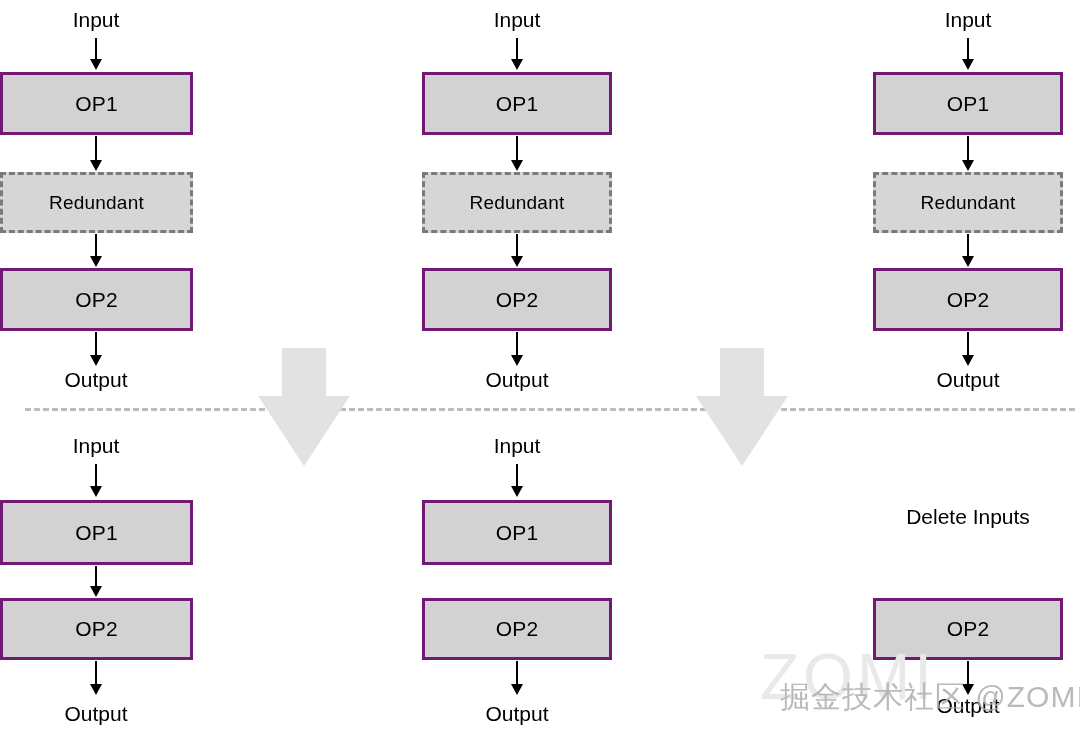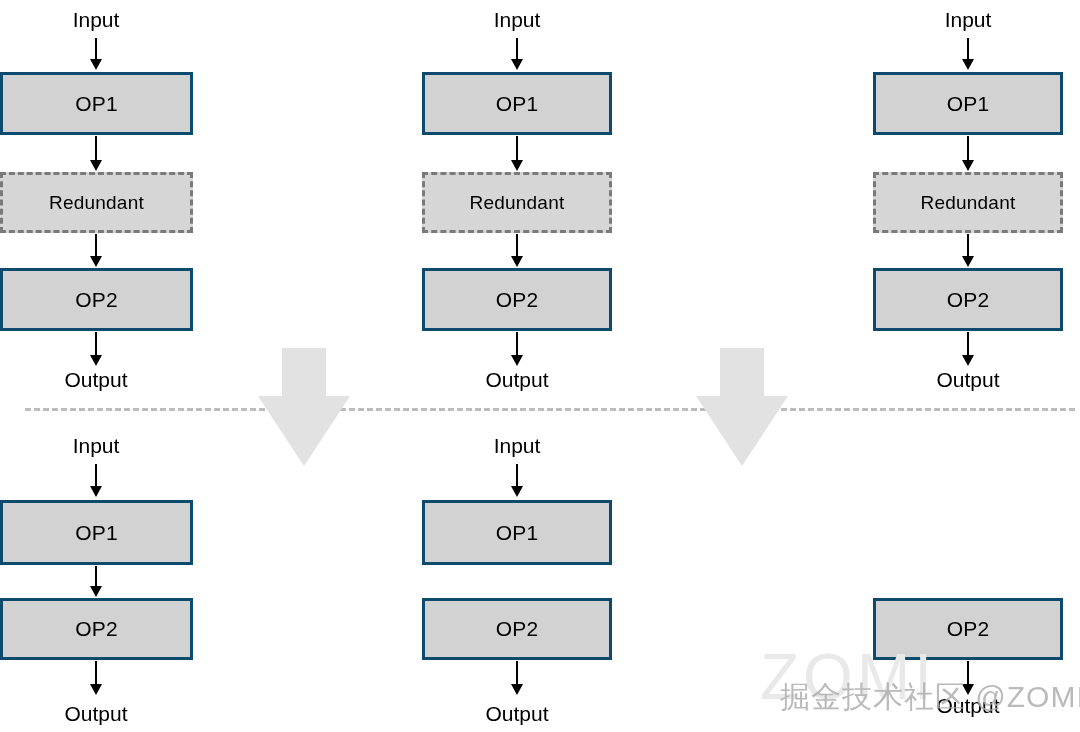--- a/index.html
+++ b/index.html
@@ -16,21 +16,21 @@
     height: 732px;
     background: #ffffff;
     overflow: hidden;
   }
 
   
   .op-box {
     position: absolute;
     box-sizing: border-box;
     background: #d2d2d2;
-    border: 3px solid #0c4a6e;
+    border: 3px solid #701a75;
     display: flex;
     align-items: center;
     justify-content: center;
     font-size: 21px;
     color: #000000;
     letter-spacing: 0.2px;
   }
   .op-box.dashed {
     border: 3px dashed #7a7a7a;
     background: #d6d6d6;
@@ -217,20 +217,21 @@
     <div class="head" style="top:22px;"></div>
   </div>
   <div class="op-box" style="left:422px; top:500px; width:190px; height:65px;">OP1</div>
   <div class="op-box" style="left:422px; top:598px; width:190px; height:62px;">OP2</div>
   <div class="connector" style="left:517px; top:661px; height:34px;">
     <div class="shaft" style="height:23px;"></div>
     <div class="head" style="top:23px;"></div>
   </div>
   <div class="flow-label" style="left:517px; top:702px;">Output</div>
 
+  <div class="note-label" style="left:968px; top:504px;">Delete Inputs</div>
   <div class="op-box" style="left:873px; top:598px; width:190px; height:62px;">OP2</div>
   <div class="connector" style="left:968px; top:661px; height:34px;">
     <div class="shaft" style="height:23px;"></div>
     <div class="head" style="top:23px;"></div>
   </div>
   <div class="flow-label" style="left:968px; top:694px;">Output</div>
 
   <div class="watermark wm-large" style="left:760px; top:640px;">ZOMI</div>
   <div class="watermark wm-small" style="left:780px; top:677px;">掘金技术社区 @ZOMI酱</div>
 

